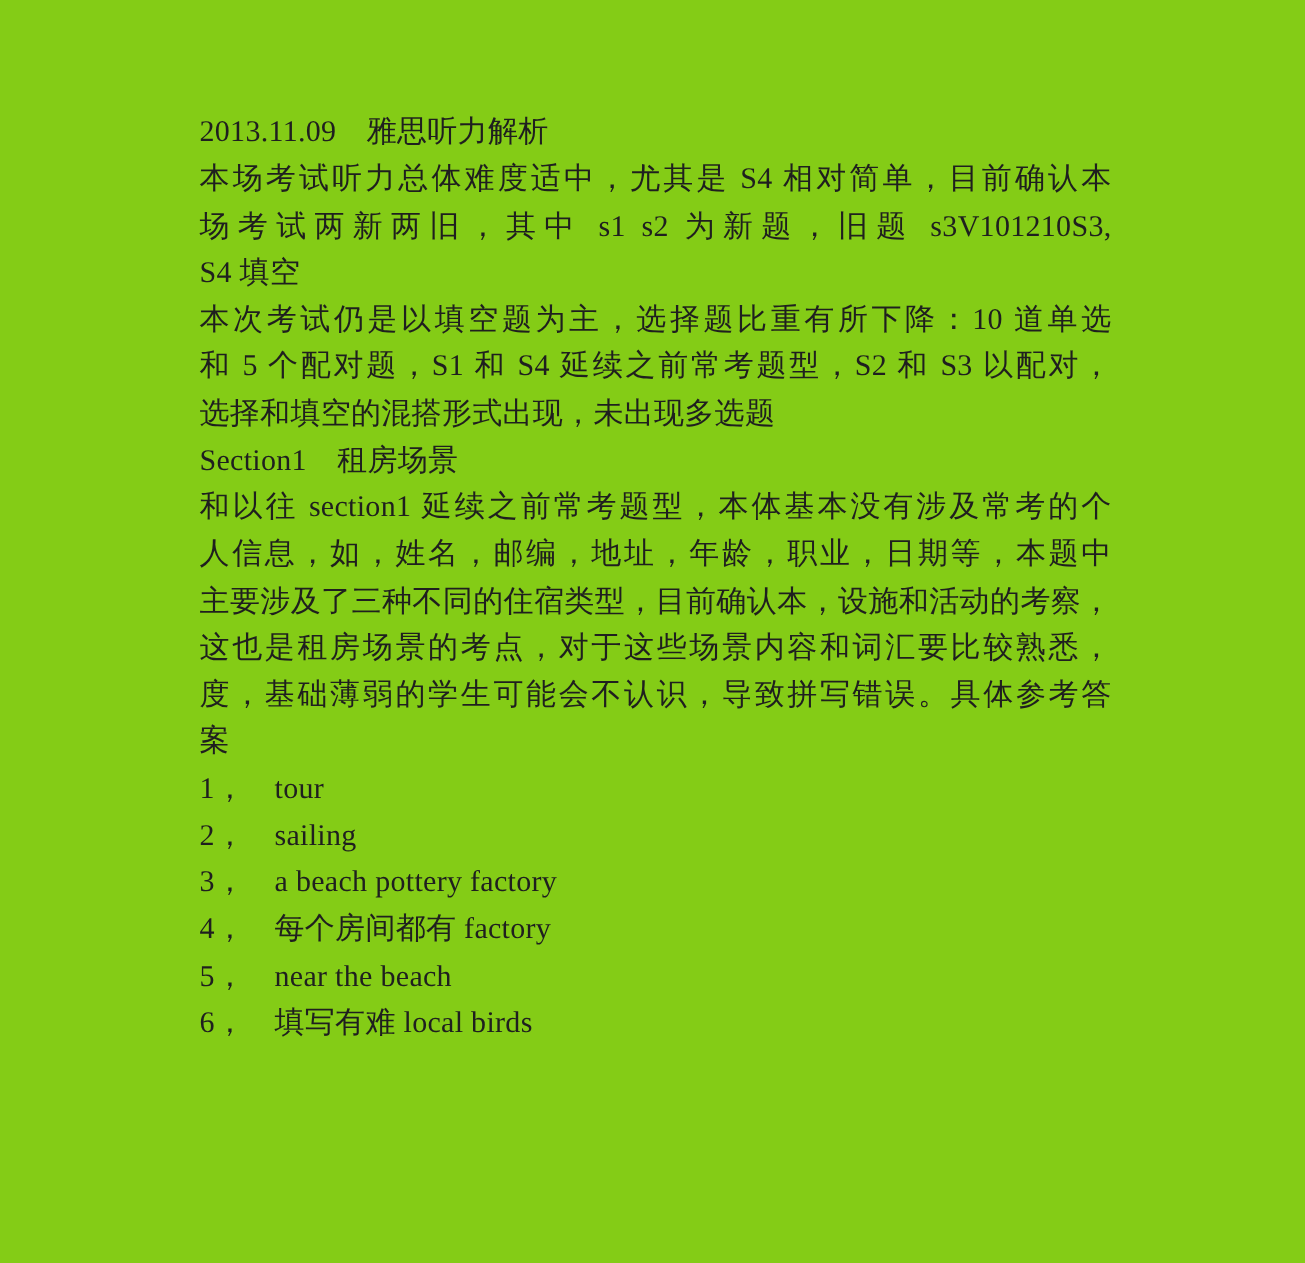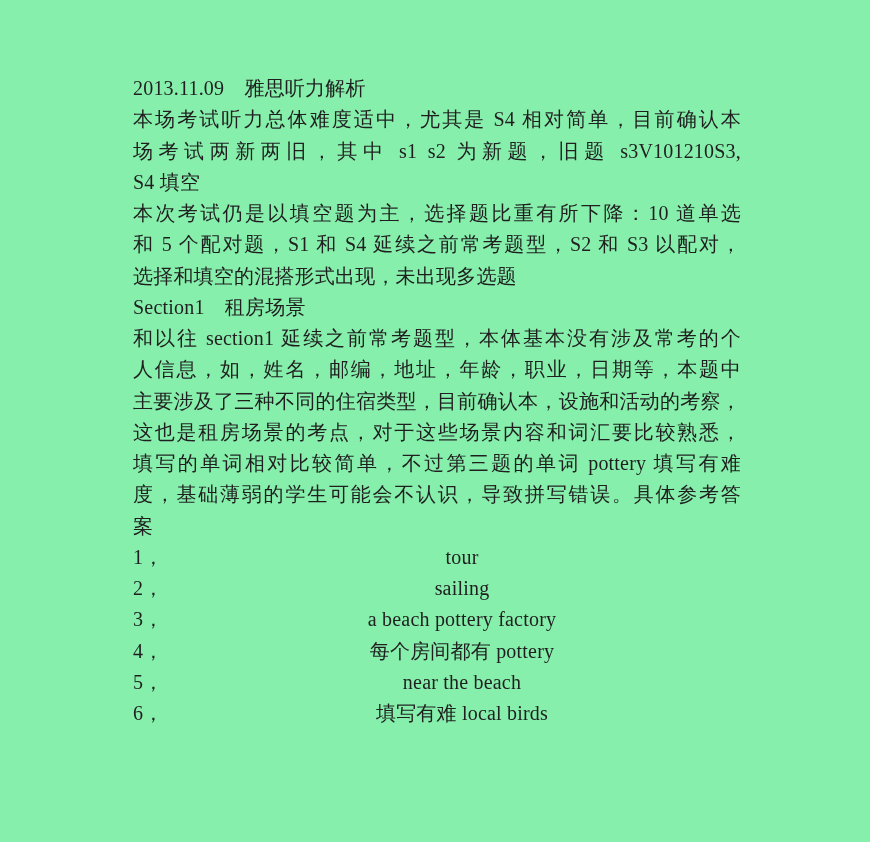--- a/index.html
+++ b/index.html
@@ -10,21 +10,21 @@
   body {
     width: 870px;
     height: 842px;
     position: relative;
     font-family: "Liberation Serif", "DejaVu Serif", serif;
     overflow: hidden;
   }
   .page {
     position: absolute;
     inset: 0;
-    background: #86efac;
+    background: #84cc16;
   }
   .doc {
     position: absolute;
     left: 133px;
     top: 73px;
     width: 608px;
     color: #1f1f1f;
     font-size: 20px;
     line-height: 31.25px;
     letter-spacing: 0.2px;
@@ -44,58 +44,56 @@
   .line.answer {
     display: flex;
     align-items: baseline;
   }
   .line.answer .num {
     flex: 0 0 50px;
     width: 50px;
   }
   .line.answer .ans {
     flex: 1 1 auto;
-    text-align: center;
   }
 </style>
 </head>
 <body>
 
 <div class="page">
   <div class="doc">
       <div class="line title">2013.11.09　雅思听力解析</div>
       <div class="line justify">本场考试听力总体难度适中，尤其是 S4 相对简单，目前确认本</div>
       <div class="line justify">场考试两新两旧，其中 s1 s2 为新题，旧题 s3V101210S3,</div>
       <div class="line plain">S4 填空</div>
       <div class="line justify">本次考试仍是以填空题为主，选择题比重有所下降：10 道单选</div>
       <div class="line justify">和 5 个配对题，S1 和 S4 延续之前常考题型，S2 和 S3 以配对，</div>
       <div class="line plain">选择和填空的混搭形式出现，未出现多选题</div>
       <div class="line plain">Section1　租房场景</div>
       <div class="line justify">和以往 section1 延续之前常考题型，本体基本没有涉及常考的个</div>
       <div class="line justify">人信息，如，姓名，邮编，地址，年龄，职业，日期等，本题中</div>
       <div class="line justify">主要涉及了三种不同的住宿类型，目前确认本，设施和活动的考察，</div>
       <div class="line justify">这也是租房场景的考点，对于这些场景内容和词汇要比较熟悉，</div>
-      <div class="line justify">填写的单词相对比较简单，不过第三题的单词 pottery 填写有难</div>
       <div class="line justify">度，基础薄弱的学生可能会不认识，导致拼写错误。具体参考答</div>
       <div class="line plain">案</div>
       <div class="line answer">
         <span class="num">1，</span>
         <span class="ans">tour</span>
       </div>
       <div class="line answer">
         <span class="num">2，</span>
         <span class="ans">sailing</span>
       </div>
       <div class="line answer">
         <span class="num">3，</span>
         <span class="ans">a beach pottery factory</span>
       </div>
       <div class="line answer">
         <span class="num">4，</span>
-        <span class="ans">每个房间都有 pottery</span>
+        <span class="ans">每个房间都有 factory</span>
       </div>
       <div class="line answer">
         <span class="num">5，</span>
         <span class="ans">near the beach</span>
       </div>
       <div class="line answer">
         <span class="num">6，</span>
         <span class="ans">填写有难 local birds</span>
       </div>
     </div>

